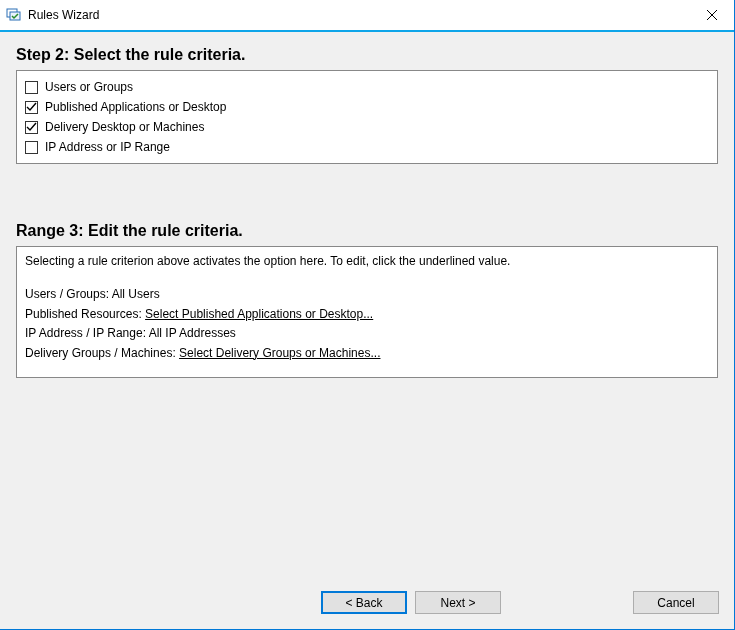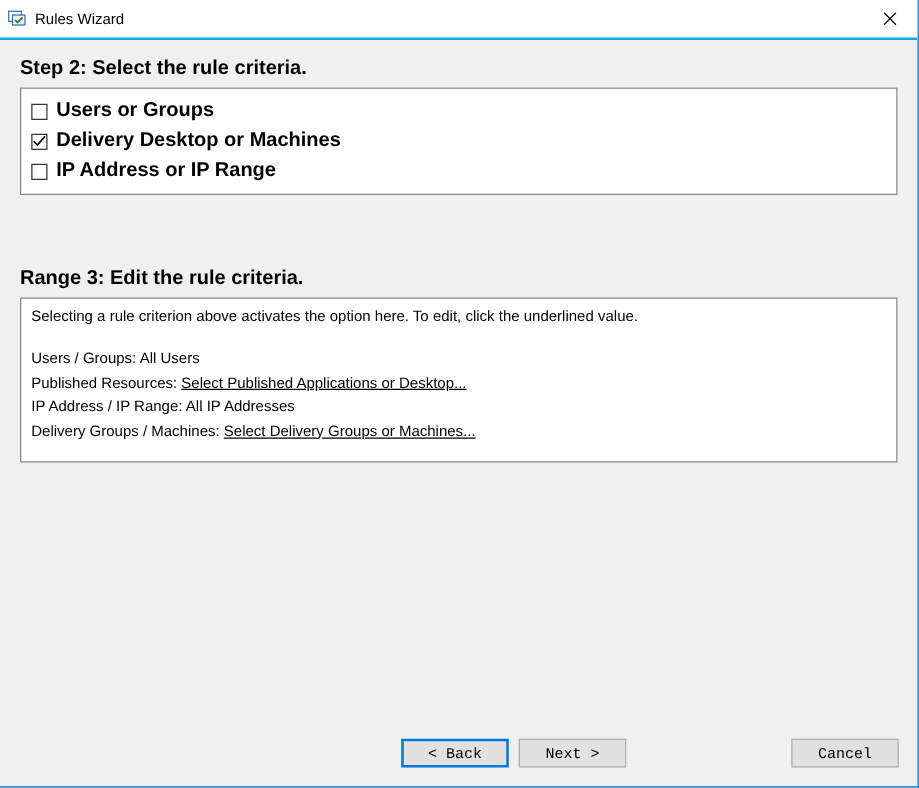--- a/index.html
+++ b/index.html
@@ -84,39 +84,38 @@
     background: #fff;
     box-sizing: border-box;
     margin-right: 7px;
     display: inline-flex;
     align-items: center;
     justify-content: center;
     cursor: pointer;
   }
   .chk svg { width: 11px; height: 11px; display:none; }
   .chk.checked svg { display:block; }
-  .chk-row .lbl { font-size: 16px; font-weight: bold; }
+  .chk-row .lbl { font-size: 12px; }
 
   .desc-line { margin-bottom: 2px; }
   .spacer-line { height: 14px; }
   a.valuelink {
     color: #000000;
     text-decoration: underline;
     cursor: pointer;
   }
 
   .button-row {
     position: absolute;
     left: 0;
     right: 0;
     bottom: 16px;
     padding: 0 16px;
     display: flex;
     align-items: center;
-    font-family: Liberation Mono, monospace;
   }
   .button-row .spacer { flex: 1; }
   .btn {
     height: 23px;
     min-width: 86px;
     background: #e1e1e1;
     border: 1px solid #adadad;
     font-family: inherit;
     font-size: 12px;
     padding: 0 10px;
@@ -154,20 +153,28 @@
   <div class="step-label">Step 2: Select the rule criteria.</div>
   <div class="panel step2">
 
     <div class="chk-row">
       <span class="chk">
         
       </span>
       <span class="lbl">Users or Groups</span>
     </div>
 
+    <div class="chk-row">
+      <span class="chk checked">
+        <svg viewBox="0 0 11 11">
+            <path d="M1 5 L4 8 L10 1" fill="none" stroke="#000" stroke-width="1.4"></path>
+          </svg>
+      </span>
+      <span class="lbl">Published Applications or Desktop</span>
+    </div>
 
     <div class="chk-row">
       <span class="chk checked">
         <svg viewBox="0 0 11 11">
             <path d="M1 5 L4 8 L10 1" fill="none" stroke="#000" stroke-width="1.4"></path>
           </svg>
       </span>
       <span class="lbl">Delivery Desktop or Machines</span>
     </div>
 

